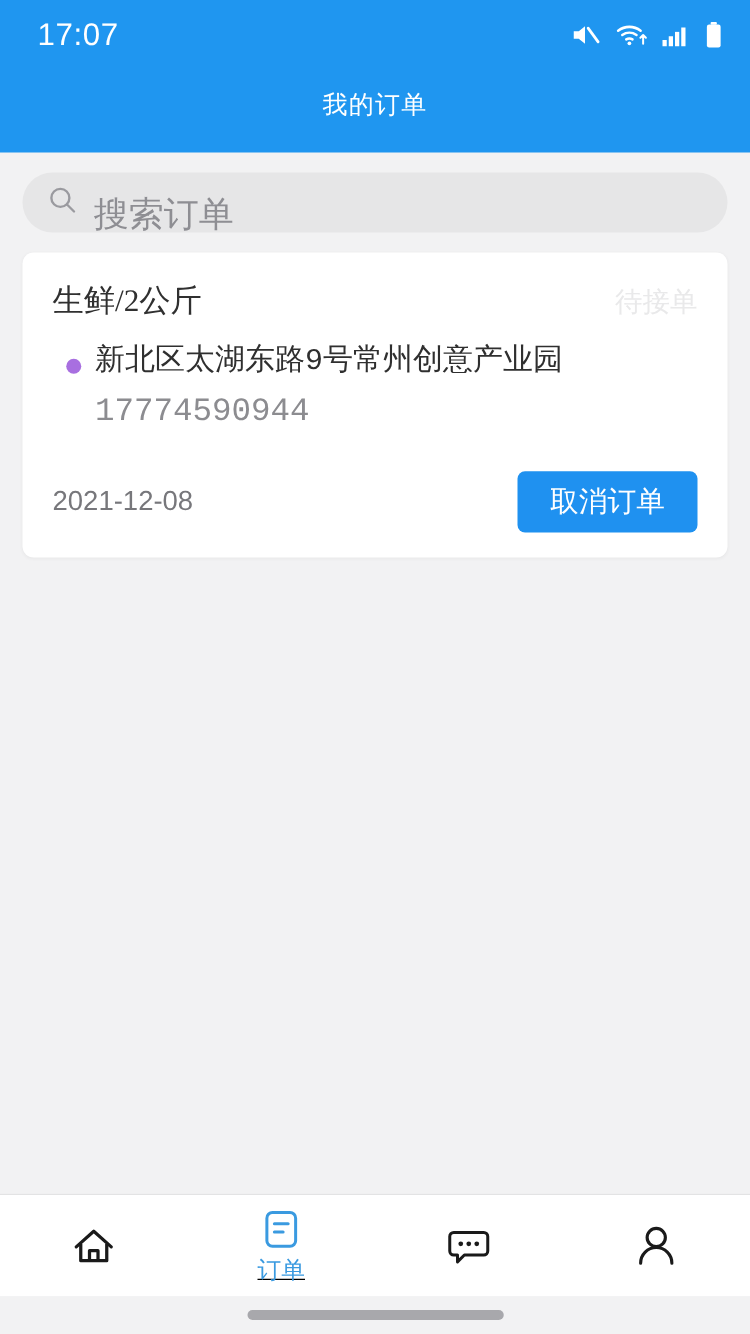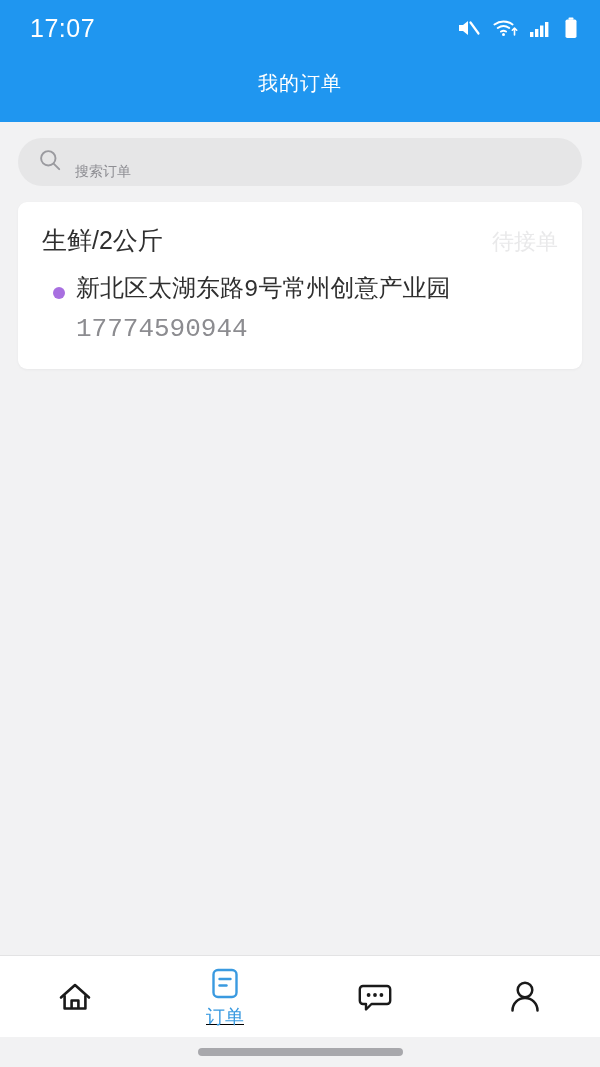--- a/index.html
+++ b/index.html
@@ -26,31 +26,31 @@
   }
   .title { color: #ffffff; font-size: 20px; letter-spacing: 1px; }
 
   
   .content { flex: 1 1 auto; background: #f2f2f3; padding: 16px 18px 0 18px; overflow: hidden; }
 
   .searchbar {
     height: 48px; background: #e6e6e7; border-radius: 24px;
     display: flex; align-items: center; padding: 0 20px; gap: 13px;
   }
-  .search-ph { color: #8e8e93; font-size: 14px; margin-top: 19px; }
+  .search-ph { color: #8e8e93; font-size: 28px; margin-top: 19px; }
   .search-icon { flex: 0 0 auto; display: block; }
 
   
   .card {
     margin-top: 16px; background: #ffffff; border-radius: 9px;
     padding: 22px 24px 20px 24px;
     box-shadow: 0 1px 3px rgba(0,0,0,0.045);
   }
   .card-head { display: flex; align-items: flex-start; justify-content: space-between; }
-  .card-title { font-size: 25px; color: #303030; }
+  .card-title { font-size: 25px; color: #303030; font-family: Liberation Serif, serif; }
   .card-status { font-size: 22px; color: #e9e9ea; padding-top: 3px; }
 
   .addr-list { margin-top: 16px; font-family: Liberation Mono, monospace; }
   .addr-row { display: flex; align-items: flex-start; gap: 0; }
   .bullet-col { flex: 0 0 34px; display: flex; justify-content: center; padding-top: 14px; }
   .bullet { width: 12px; height: 12px; border-radius: 50%; display: block; }
   .bullet.pickup { background: #a86fe0; }
   .bullet.dropoff { background: #10d6b5; }
   .addr-text { flex: 1 1 auto; }
   .addr-line { font-size: 24px; color: #2f2f2f; line-height: 1.45; }
@@ -159,20 +159,24 @@
           </div>
           <div class="addr-text">
             <div class="addr-line">新北区太湖东路9号常州创意产业园</div>
             <div class="addr-phone">17774590944</div>
           </div>
         </div>
 
 
       </div>
 
+      <div class="card-foot">
+        <div class="order-date">2021-12-08</div>
+        <button class="cancel-btn">取消订单</button>
+      </div>
 
     </div>
   </div>
 
   <div class="tabbar">
 
     <div class="tab">
       <span>
         <svg width="38" height="38" viewBox="0 0 38 38">
           <path d="M5 19.5 L19 7 L33 19.5" stroke="#1a1a1a" stroke-width="2.6" fill="none" stroke-linecap="round" stroke-linejoin="round"></path>

